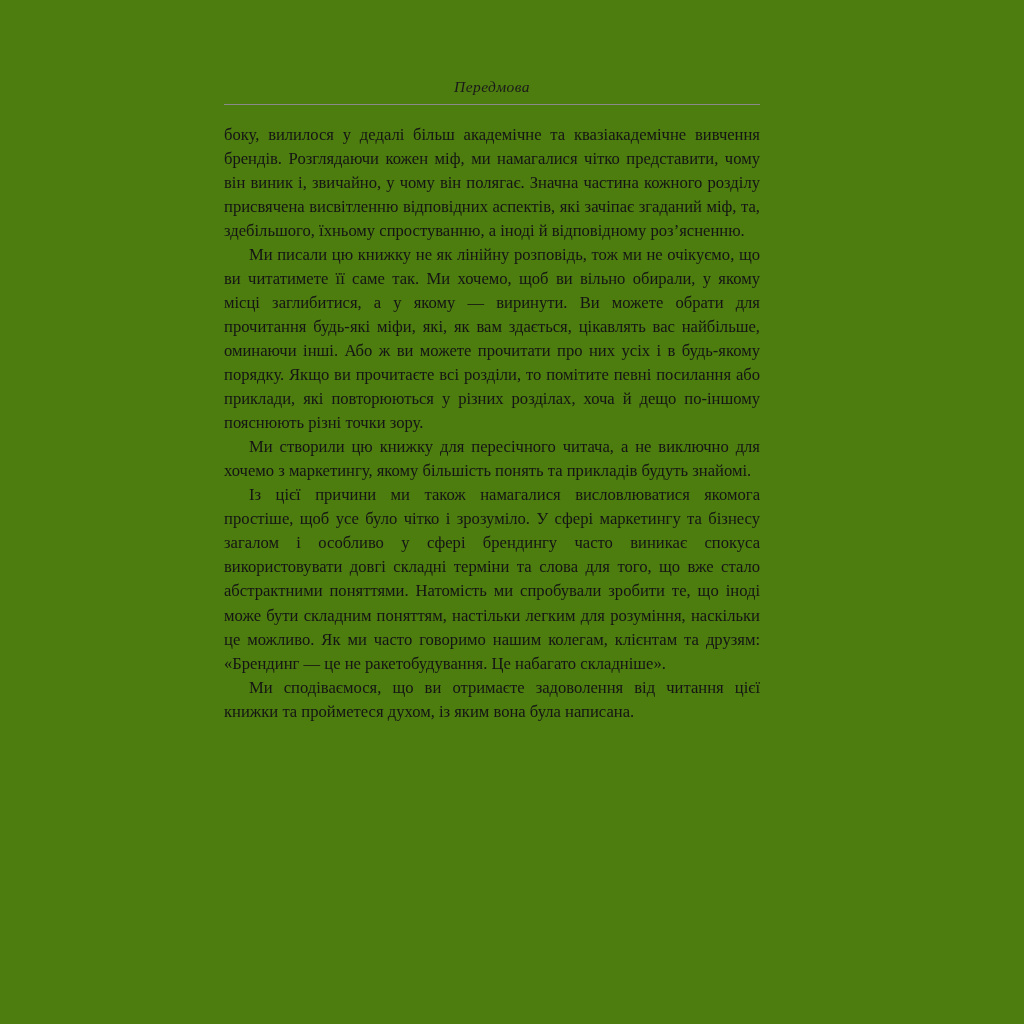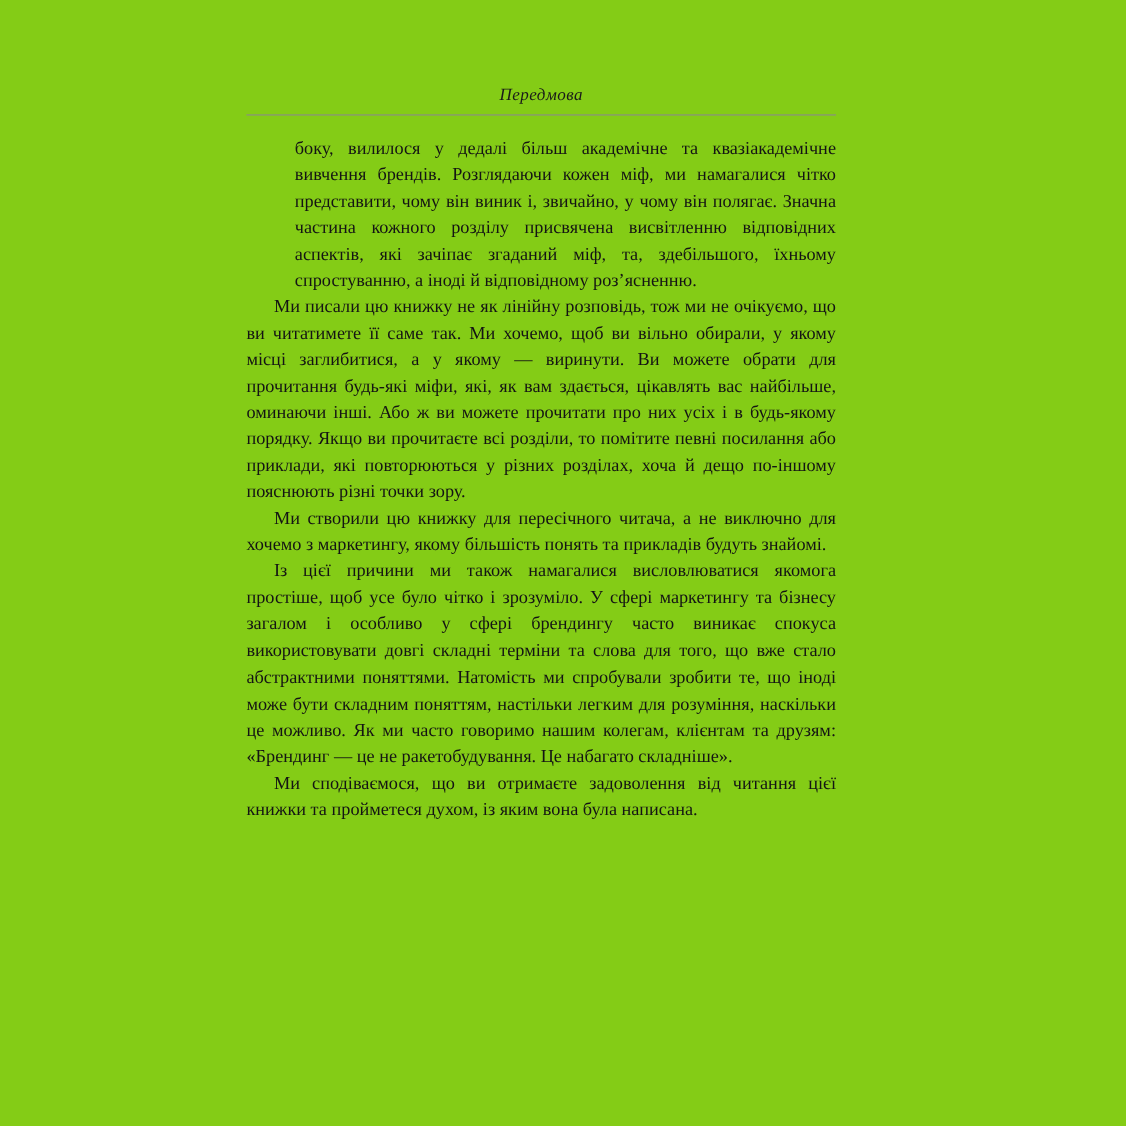--- a/index.html
+++ b/index.html
@@ -5,21 +5,21 @@
 <style>
   html, body {
     margin: 0;
     padding: 0;
     background: #ffffff;
   }
   .page {
     position: relative;
     width: 1024px;
     height: 1024px;
-    background: #84cc16;
+    background: #4d7c0f;
     overflow: hidden;
     font-family: "Liberation Serif", "DejaVu Serif", serif;
     color: #141414;
   }
   .content {
     position: absolute;
     left: 224px;
     top: 78px;
     width: 536px;
   }
@@ -45,21 +45,20 @@
     line-height: 24.05px;
     text-align: justify;
     text-justify: inter-word;
     hyphens: manual;
     -webkit-hyphens: manual;
     text-indent: 25px;
     color: #141414;
   }
   .body-text p.no-indent {
     text-indent: 0;
-    margin-left: 44px;
   }
   .body-text p:last-child {
     text-align: justify;
   }
   
 </style>
 </head>
 <body>
 
 <div class="page">

